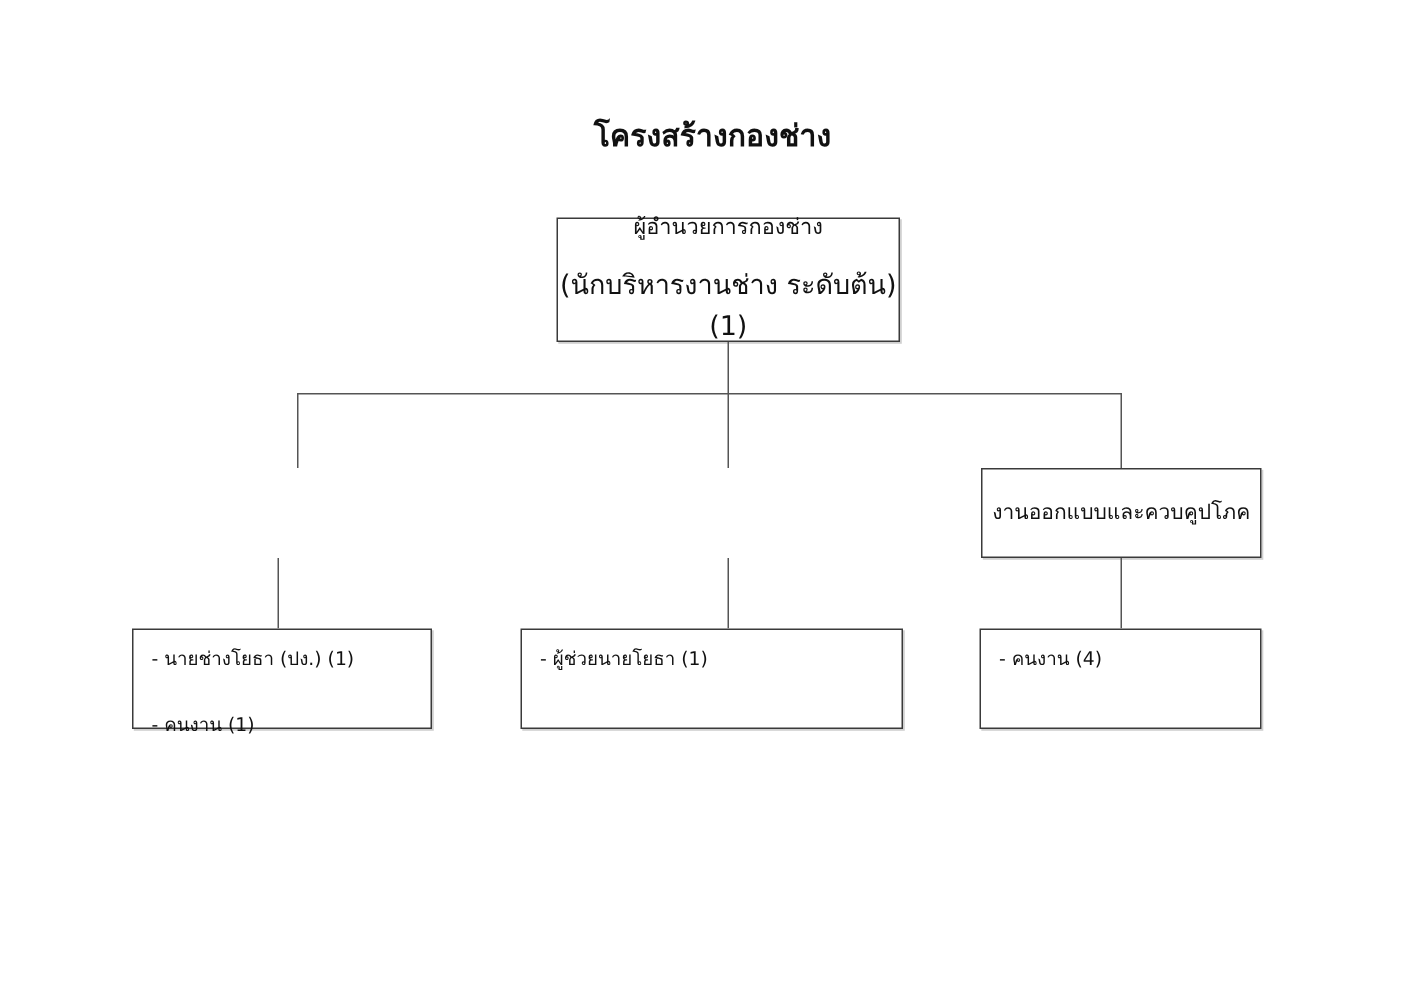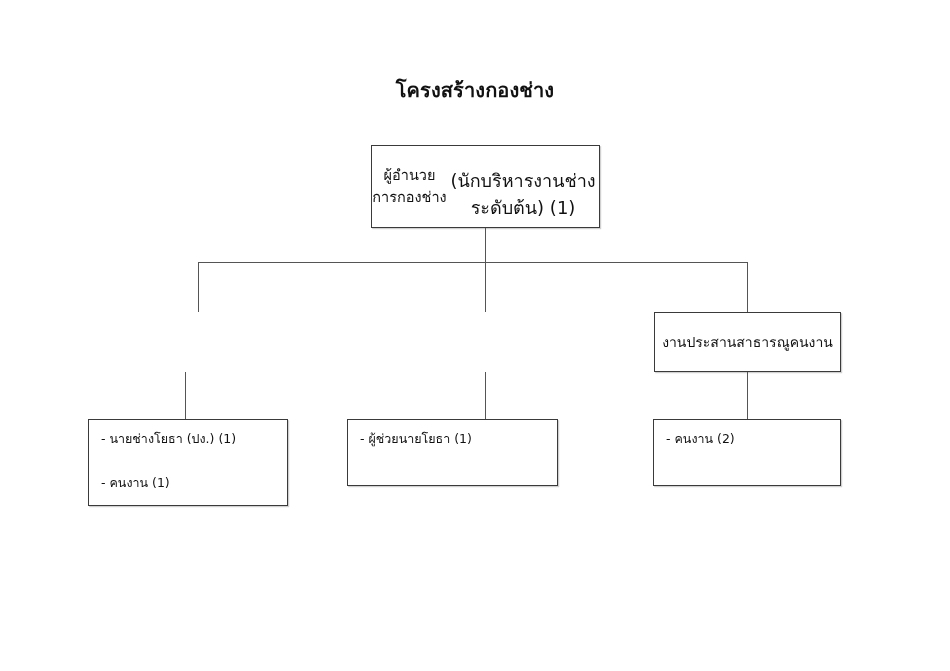--- a/index.html
+++ b/index.html
@@ -37,21 +37,21 @@
   
   .node {
     position: absolute;
     box-sizing: border-box;
     background: #ffffff;
     border: 1.6px solid #3a3a3a;
     box-shadow: 1.2px 1.2px 0 rgba(120,120,120,0.35);
   }
   .node-center {
     display: flex;
-    flex-direction: row;
+    flex-direction: column;
     align-items: center;
     justify-content: center;
     text-align: center;
   }
   .node-list {
     padding: 10px 12px 8px 12px;
     display: flex;
     flex-direction: column;
     align-items: flex-start;
     justify-content: flex-start;
@@ -115,33 +115,33 @@
 
   <div class="line line-v" style="left:198px; top:262px; height:50px;"></div>
 
   <div class="line line-v" style="left:485px; top:262px; height:50px;"></div>
 
   <div class="line line-v" style="left:747px; top:262px; height:50px;"></div>
 
 
 
   <div class="node node-center" style="left:654px; top:312px; width:187px; height:60px;">
-    <div class="unit-title">งานประสานสาธารณูคนงาน</div>
+    <div class="unit-title">งานออกแบบและควบคูปโภค</div>
   </div>
 
   <div class="line line-v" style="left:185px; top:372px; height:47px;"></div>
   <div class="line line-v" style="left:485px; top:372px; height:47px;"></div>
   <div class="line line-v" style="left:747px; top:372px; height:47px;"></div>
 
-  <div class="node node-list" style="left:88px; top:419px; width:200px; height:87px;">
+  <div class="node node-list" style="left:88px; top:419px; width:200px; height:67px;">
     <div class="staff-line">- นายช่างโยธา (ปง.) (1)</div>
     <div class="staff-line">- คนงาน (1)</div>
   </div>
 
-  <div class="node node-list" style="left:347px; top:419px; width:211px; height:67px;">
+  <div class="node node-list" style="left:347px; top:419px; width:255px; height:67px;">
     <div class="staff-line">- ผู้ช่วยนายโยธา (1)</div>
   </div>
 
   <div class="node node-list" style="left:653px; top:419px; width:188px; height:67px;">
-    <div class="staff-line">- คนงาน  (2)</div>
+    <div class="staff-line">- คนงาน  (4)</div>
   </div>
 
 </div>
 
 </body></html>

